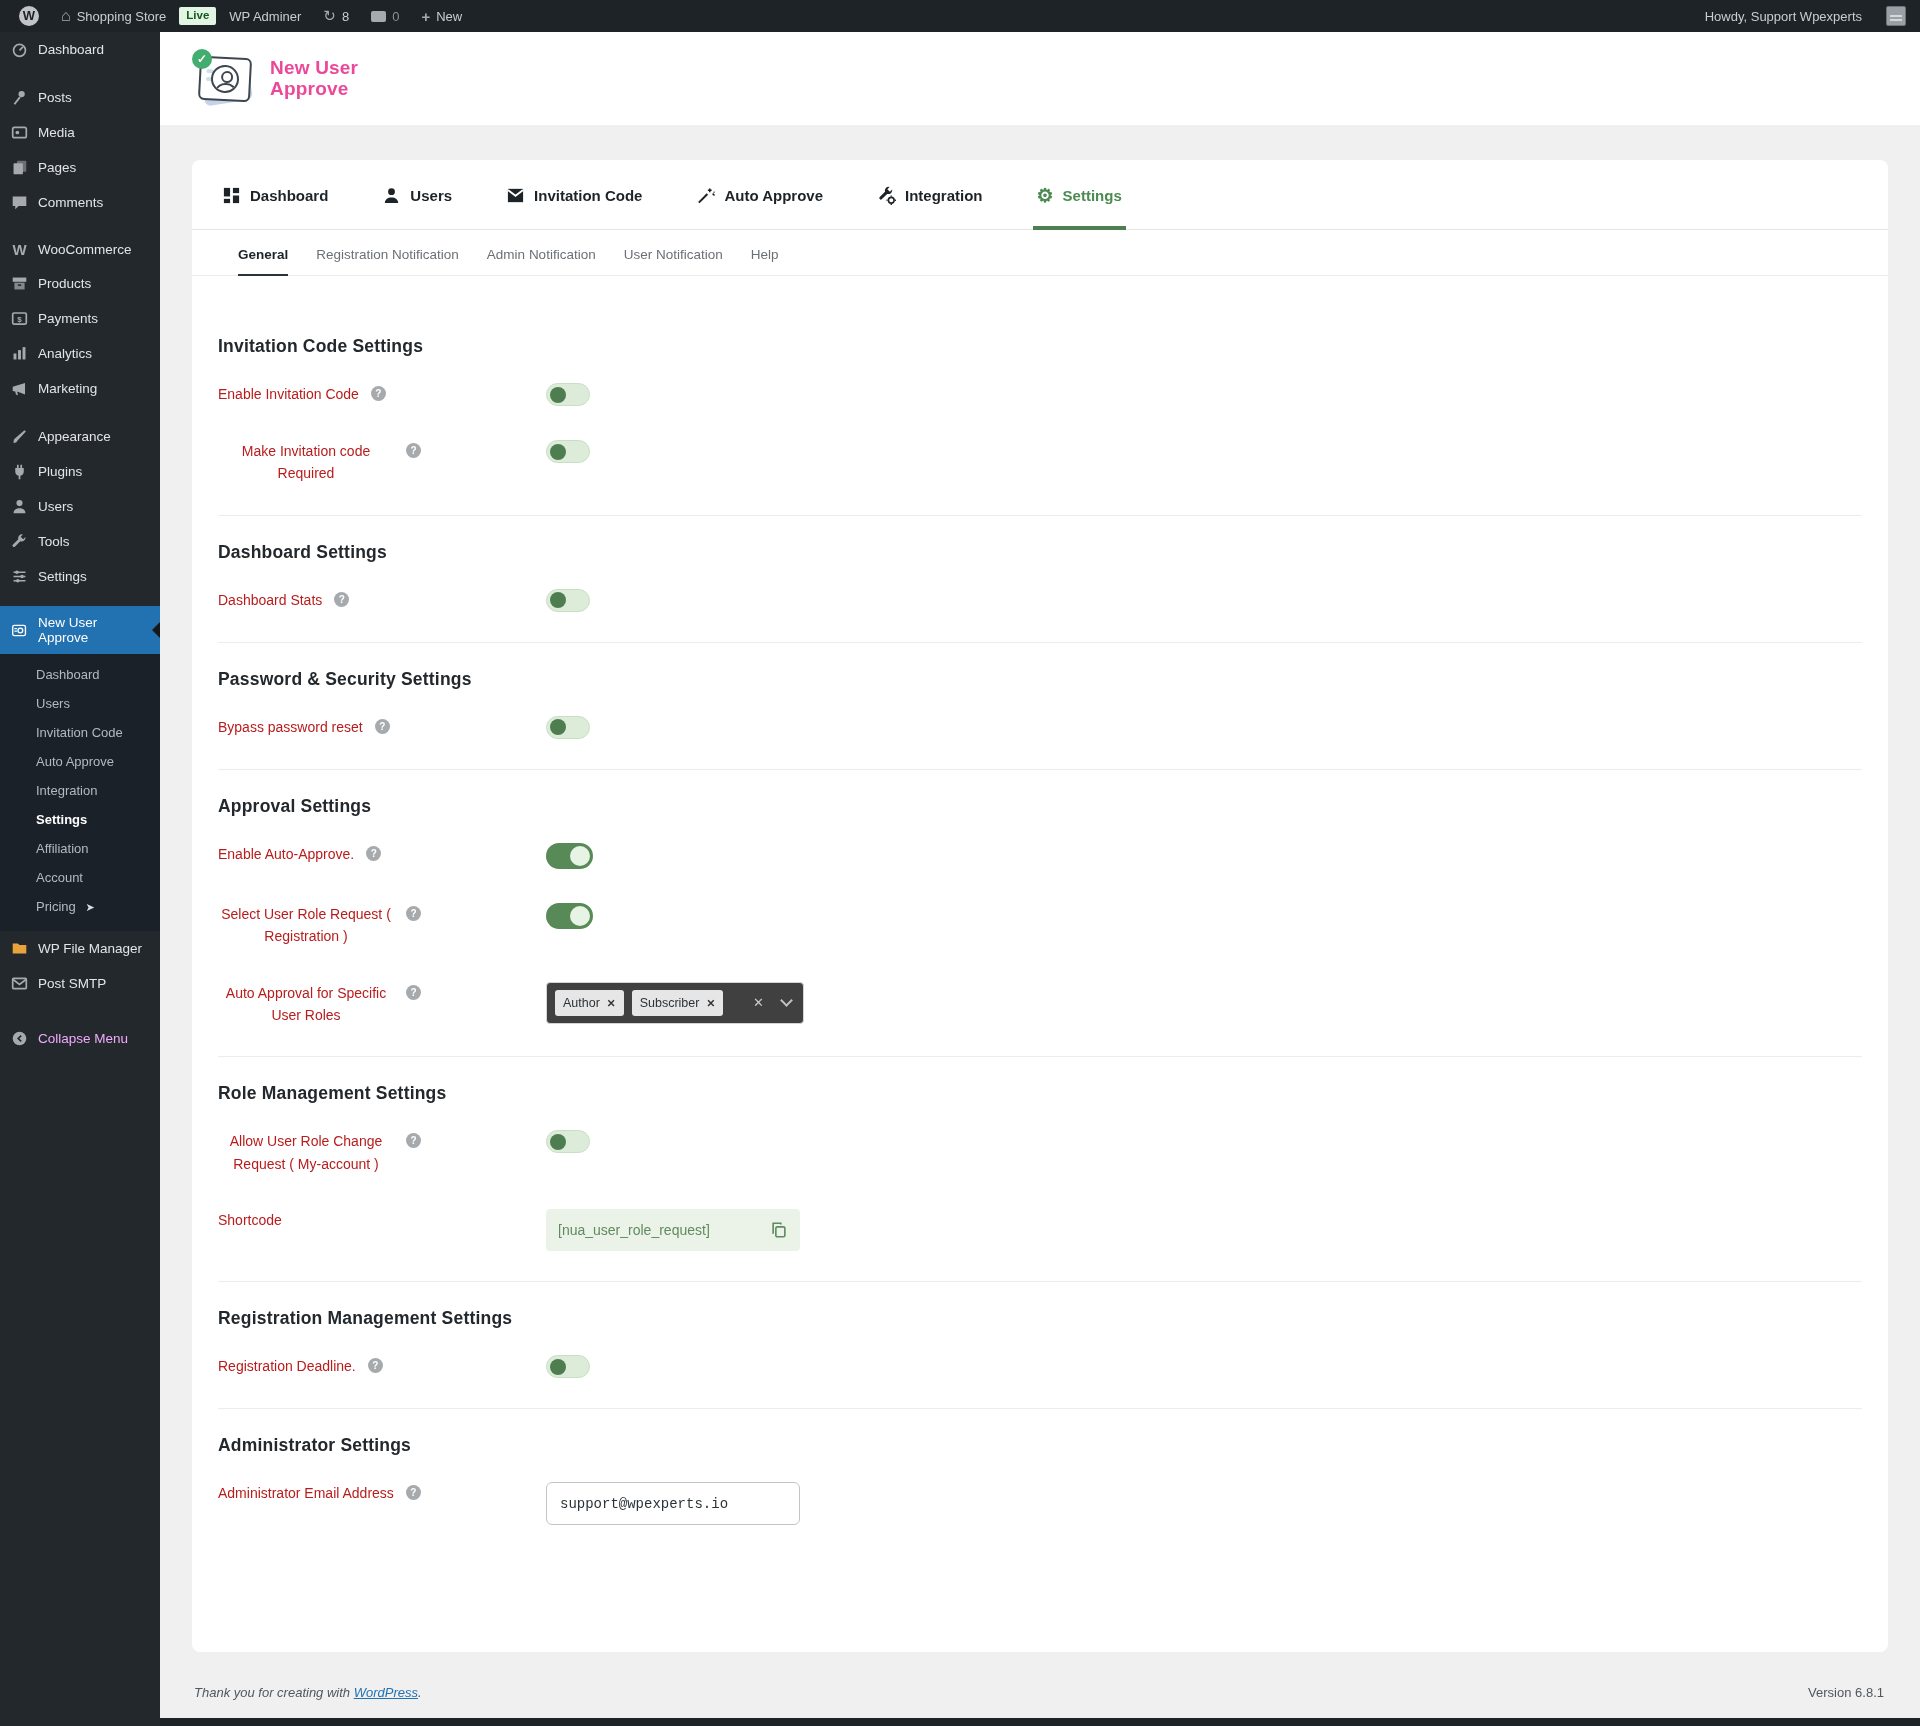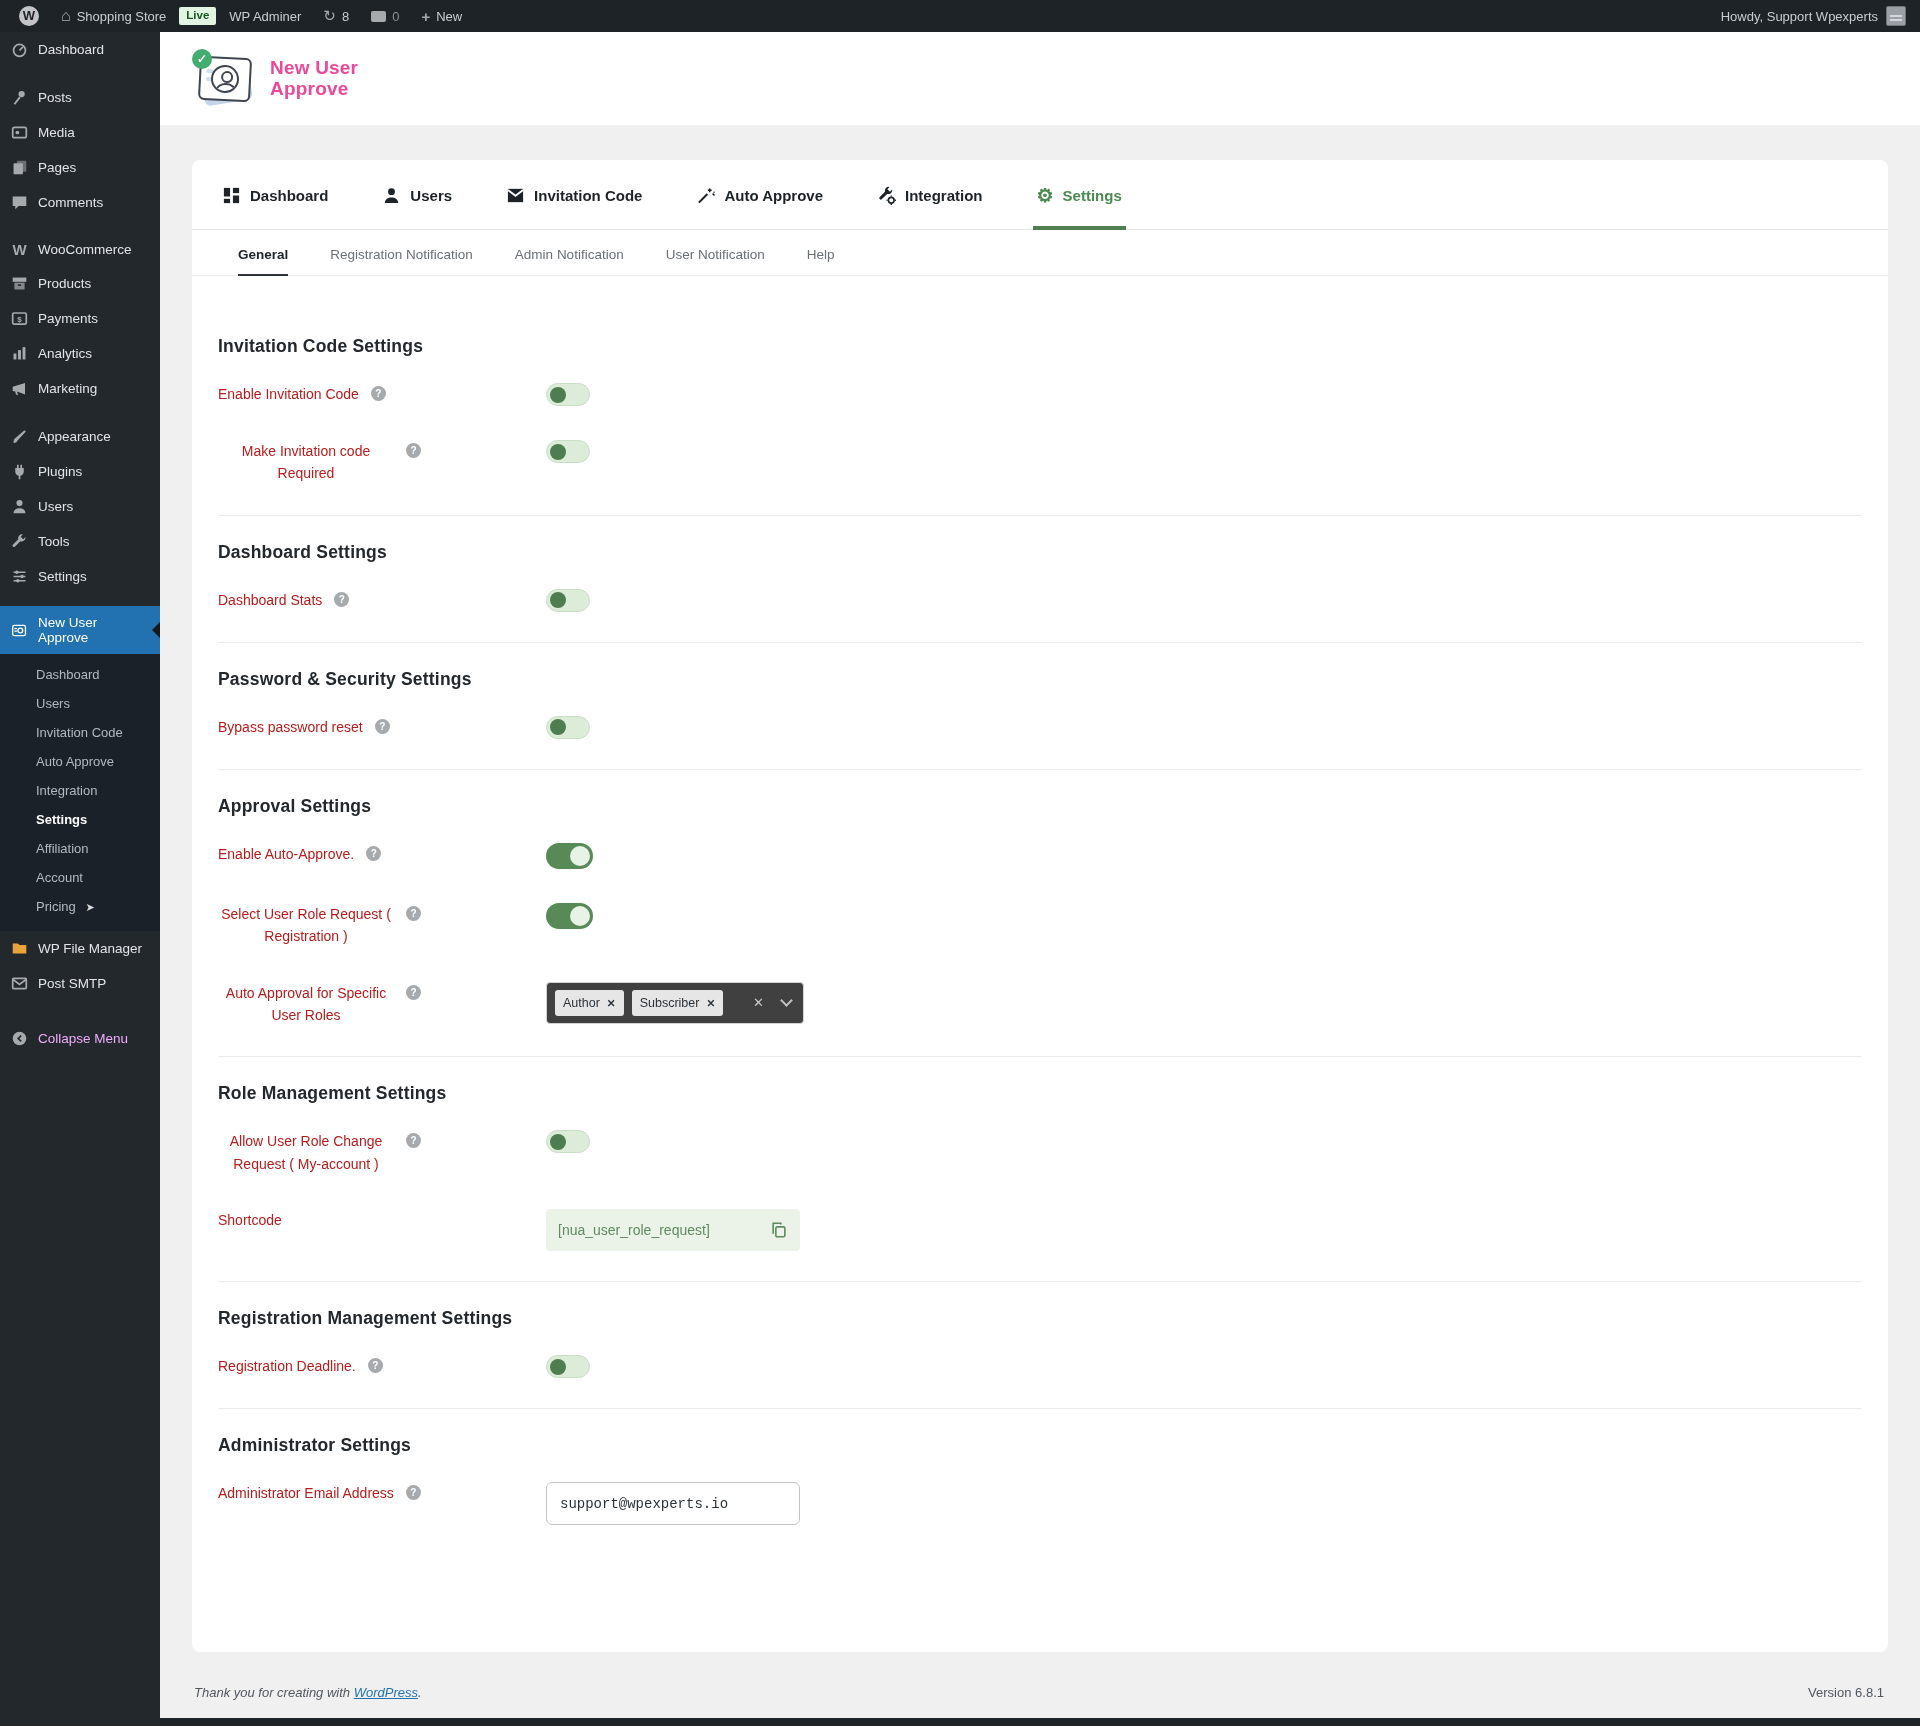--- a/index.html
+++ b/index.html
@@ -24,21 +24,21 @@
     font-weight:bold; font-size:13px; line-height:20px; text-align:center; }
   .home-glyph { font-size:16px; color:#a7aaad; }
   .live-badge { background:#e2f5e2; color:#14571f; font-size:11.5px; font-weight:bold;
     padding:2px 7px; border-radius:2px; line-height:1.2; }
   .refresh-glyph { font-size:15px; color:#a7aaad; }
   .bubble { width:15px; height:11px; background:#a7aaad; border-radius:2px; position:relative; display:inline-block; }
   .bubble::after { content:""; position:absolute; left:3px; bottom:-4px;
     border:4px solid transparent; border-top-color:#a7aaad; border-left-width:2px; border-right-width:2px; }
   .dim { color:#8c8f94; }
   .plus-glyph { font-size:15px; color:#a7aaad; font-weight:bold; }
-  .ab-right { margin-left:auto; display:flex; align-items:center; gap:8px; padding-right:4px; }
+  .ab-right { margin-left:auto; display:flex; align-items:center; gap:24px; padding-right:4px; }
   .ab-avatar { width:20px; height:20px; background:#9aa0a6; border-radius:2px; border:1px solid #6f7479;
     display:inline-block; position:relative; }
   .ab-avatar::after{ content:""; position:absolute; left:3px; top:8px; width:12px; height:2px; background:#d5d7da; box-shadow:0 4px 0 #d5d7da; }
 
   
   .sidebar {
     position:absolute; top:32px; left:0; bottom:0; width:160px;
     background:#23282d; color:#e2e4e7; font-size:13.5px; z-index:40;
   }
   .mi { display:flex; align-items:center; gap:9px; padding:9px 10px; cursor:pointer; color:#e2e4e7; }
@@ -87,21 +87,21 @@
 
   
   .tabs { display:flex; gap:54px; padding:26px 0 0 30px; border-bottom:1px solid #e6e6e6; }
   .tab { display:flex; align-items:center; gap:9px; font-size:15px; font-weight:bold;
     color:#1d2327; padding-bottom:24px; cursor:pointer; position:relative; }
   .tab svg { width:19px; height:19px; fill:#1d2327; }
   .tab.active { color:#4b8a50; }
   .tab.active::after { content:""; position:absolute; left:-4px; right:-4px; bottom:-1px; height:4px; background:#4e7e52; }
   .gear-glyph { font-size:19px; line-height:1; }
 
-  .subtabs { display:flex; gap:42px; padding:17px 0 0 46px; border-bottom:1px solid #ececec; }
+  .subtabs { display:flex; gap:28px; padding:17px 0 0 46px; border-bottom:1px solid #ececec; }
   .subtab { font-size:13.5px; color:#6b7076; padding-bottom:13px; cursor:pointer; position:relative; }
   .subtab.active { color:#1d2327; font-weight:bold; }
   .subtab.active::after { content:""; position:absolute; left:0; right:0; bottom:-1px; height:2px; background:#2c3338; }
 
   
   .content { padding:34px 26px 10px 26px; }
   .section { padding:26px 0 24px; }
   .section + .section { border-top:1px solid #ececec; }
   .sec-title { font-size:17.5px; font-weight:800; color:#23282d; margin-bottom:26px; letter-spacing:.2px; }
   .row { display:flex; align-items:flex-start; margin-bottom:34px; }

